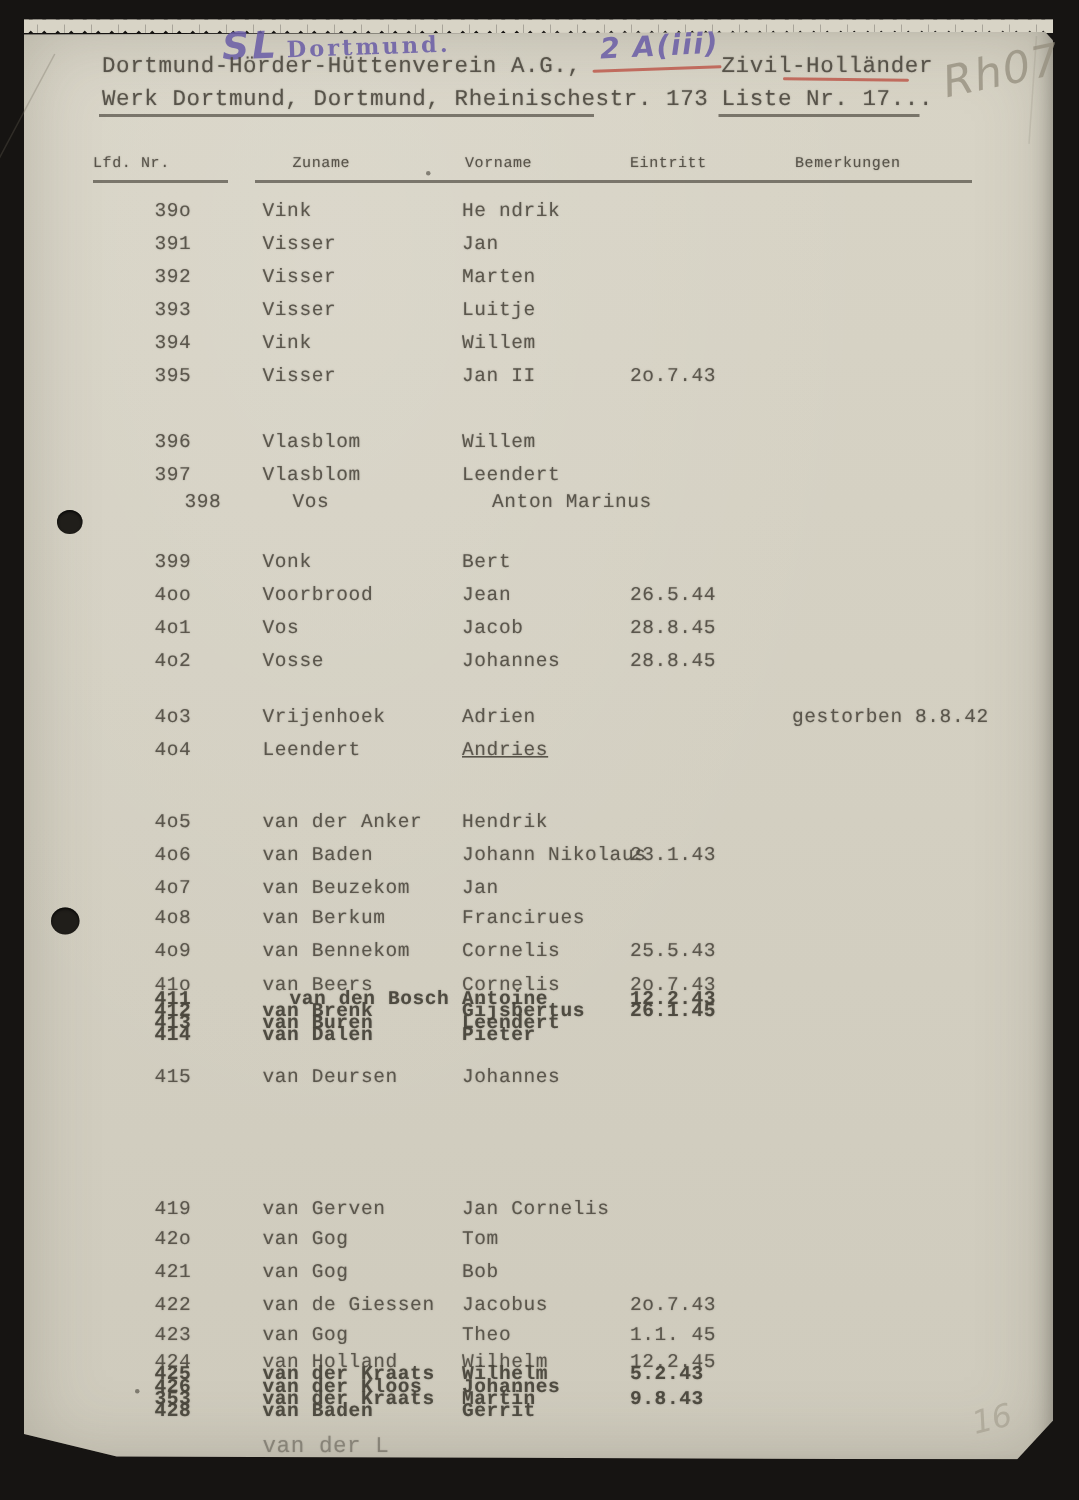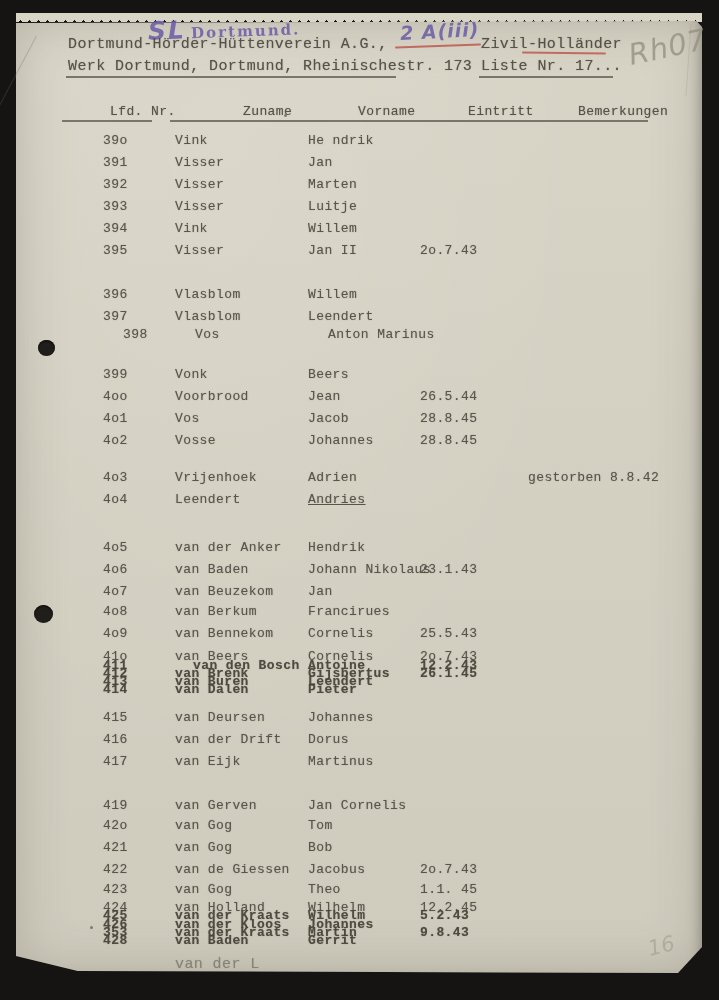--- a/index.html
+++ b/index.html
@@ -48,22 +48,22 @@
   .stamp{left:148px;top:14px;transform:rotate(-2deg);}
   .stamp .script{font-size:25px;font-weight:bold;letter-spacing:2px;}
   .stamp .block{font-size:15px;font-weight:bold;font-style:normal;letter-spacing:2px;
                 font-family:"DejaVu Serif",serif;}
   .annot{left:400px;top:20px;font-size:19px;font-weight:bold;transform:rotate(-3deg);letter-spacing:1px;}
   .pencil{position:absolute;color:rgba(150,144,128,.8);font-family:"DejaVu Sans",sans-serif;
           font-style:italic;}
   .corner-code{left:628px;top:30px;font-size:29px;transform:rotate(-12deg);letter-spacing:1px;}
   .corner-mark{left:648px;top:934px;font-size:21px;transform:rotate(-14deg);opacity:.6;}
   
-  .thead span{position:absolute;top:104px;color:rgba(77,73,64,.88);font-size:13px;
-              letter-spacing:.4px;text-shadow:0 0 1px rgba(87,83,74,.55);margin-left:48px;}
+  .thead span{position:absolute;top:104px;color:rgba(77,73,64,.88);font-size:10px;
+              letter-spacing:.4px;text-shadow:0 0 1px rgba(87,83,74,.55);}
   .rows,.content{position:absolute;inset:0;}
   .trow{position:absolute;left:0;width:100%;height:18px;}
   .trow .cell{position:absolute;top:0;color:rgba(77,73,64,.85);font-size:13px;
               letter-spacing:.4px;white-space:pre;text-shadow:0 0 1px rgba(87,83,74,.5);}
   .trow.overstruck .cell{font-weight:bold;color:rgba(70,66,57,.9);}
   .partial{left:175px;top:956px;opacity:.55;}
 </style>
 </head>
 <body>
 
@@ -148,21 +148,21 @@
           <span class="cell" style="left: 308px;">Leendert</span>
         </div>
         <div class="trow" style="top: 327px; margin-left: 20px;">
           <span class="cell" style="left: 103px;">398</span>
           <span class="cell" style="left: 175px;">Vos</span>
           <span class="cell" style="left: 308px;">Anton Marinus</span>
         </div>
         <div class="trow" style="top: 367px; padding-left: 36px;">
           <span class="cell" style="left: 103px;">399</span>
           <span class="cell" style="left: 175px;">Vonk</span>
-          <span class="cell" style="left: 308px;">Beers</span>
+          <span class="cell" style="left: 308px;">Bert</span>
         </div>
         <div class="trow" style="top: 389px;">
           <span class="cell" style="left: 103px;">4oo</span>
           <span class="cell" style="left: 175px;">Voorbrood</span>
           <span class="cell" style="left: 308px;">Jean</span>
           <span class="cell" style="left: 420px;">26.5.44</span>
         </div>
         <div class="trow" style="top: 411px;">
           <span class="cell" style="left: 103px;">4o1</span>
           <span class="cell" style="left: 175px;">Vos</span>
@@ -239,30 +239,20 @@
         <div class="trow overstruck" style="top: 682px;">
           <span class="cell" style="left: 103px;">414</span>
           <span class="cell" style="left: 175px;">van Dalen</span>
           <span class="cell" style="left: 308px;">Pieter</span>
         </div>
         <div class="trow" style="top: 710px;">
           <span class="cell" style="left: 103px;">415</span>
           <span class="cell" style="left: 175px;">van Deursen</span>
           <span class="cell" style="left: 308px;">Johannes</span>
         </div>
-        <div class="trow" style="top: 732px;">
-          <span class="cell" style="left: 103px;">416</span>
-          <span class="cell" style="left: 175px;">van der Drift</span>
-          <span class="cell" style="left: 308px;">Dorus</span>
-        </div>
-        <div class="trow" style="top: 754px;">
-          <span class="cell" style="left: 103px;">417</span>
-          <span class="cell" style="left: 175px;">van Eijk</span>
-          <span class="cell" style="left: 308px;">Martinus</span>
-        </div>
         <div class="trow" style="top: 798px;">
           <span class="cell" style="left: 103px;">419</span>
           <span class="cell" style="left: 175px;">van Gerven</span>
           <span class="cell" style="left: 308px;">Jan Cornelis</span>
         </div>
         <div class="trow" style="top: 818px;">
           <span class="cell" style="left: 103px;">42o</span>
           <span class="cell" style="left: 175px;">van Gog</span>
           <span class="cell" style="left: 308px;">Tom</span>
         </div>

